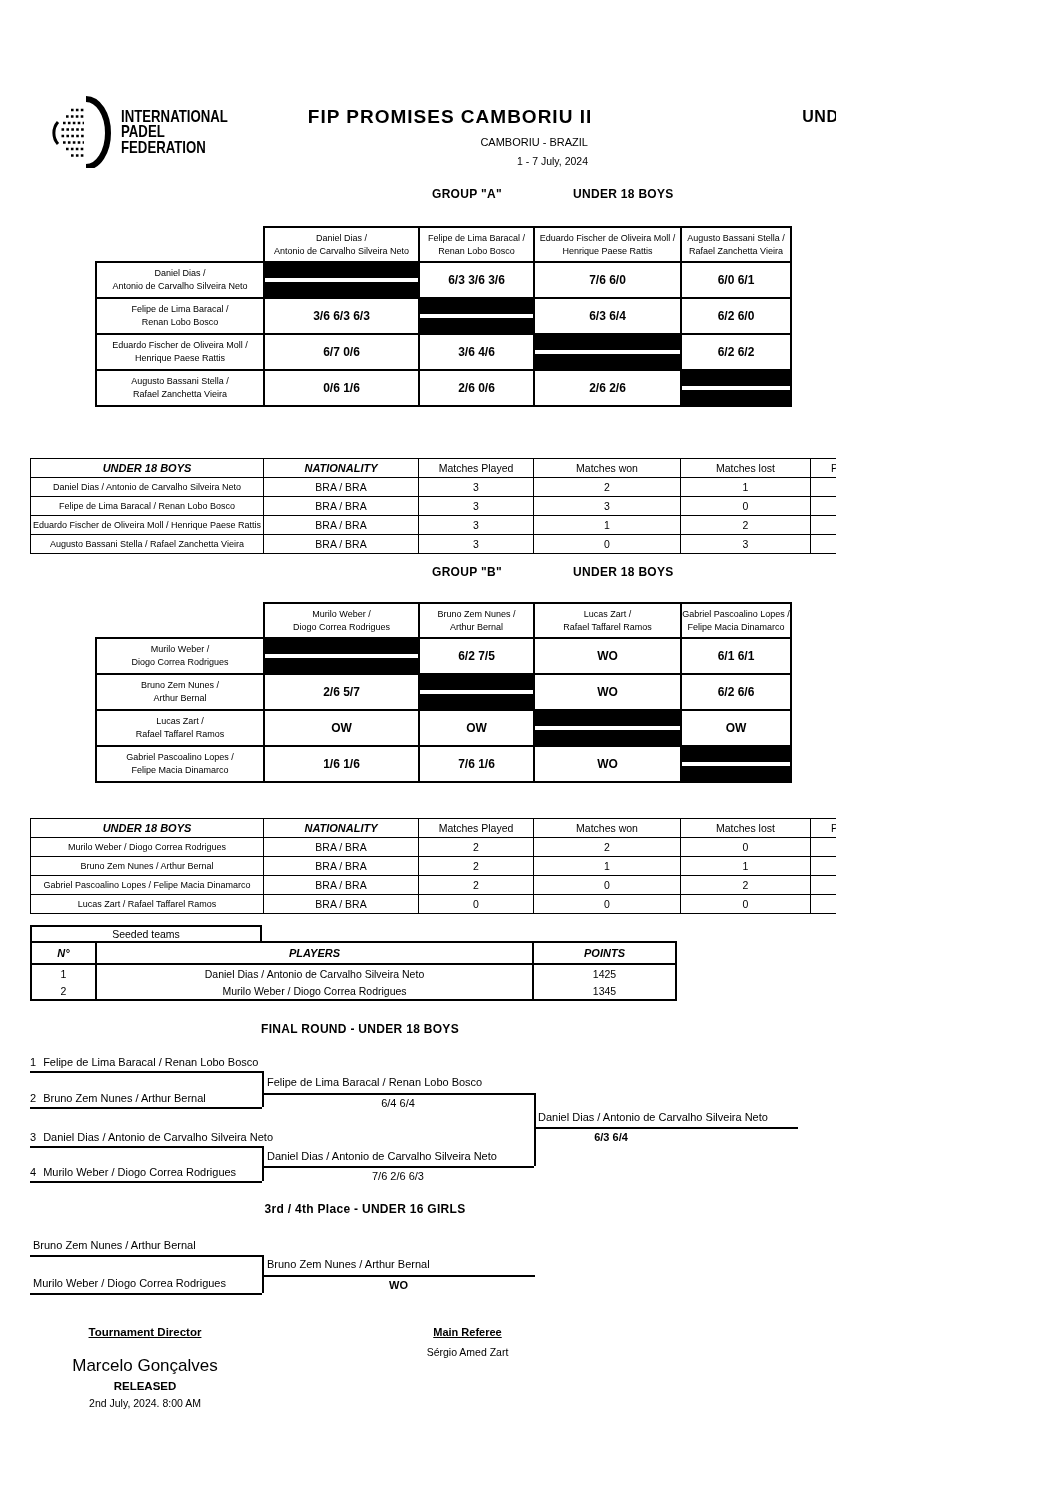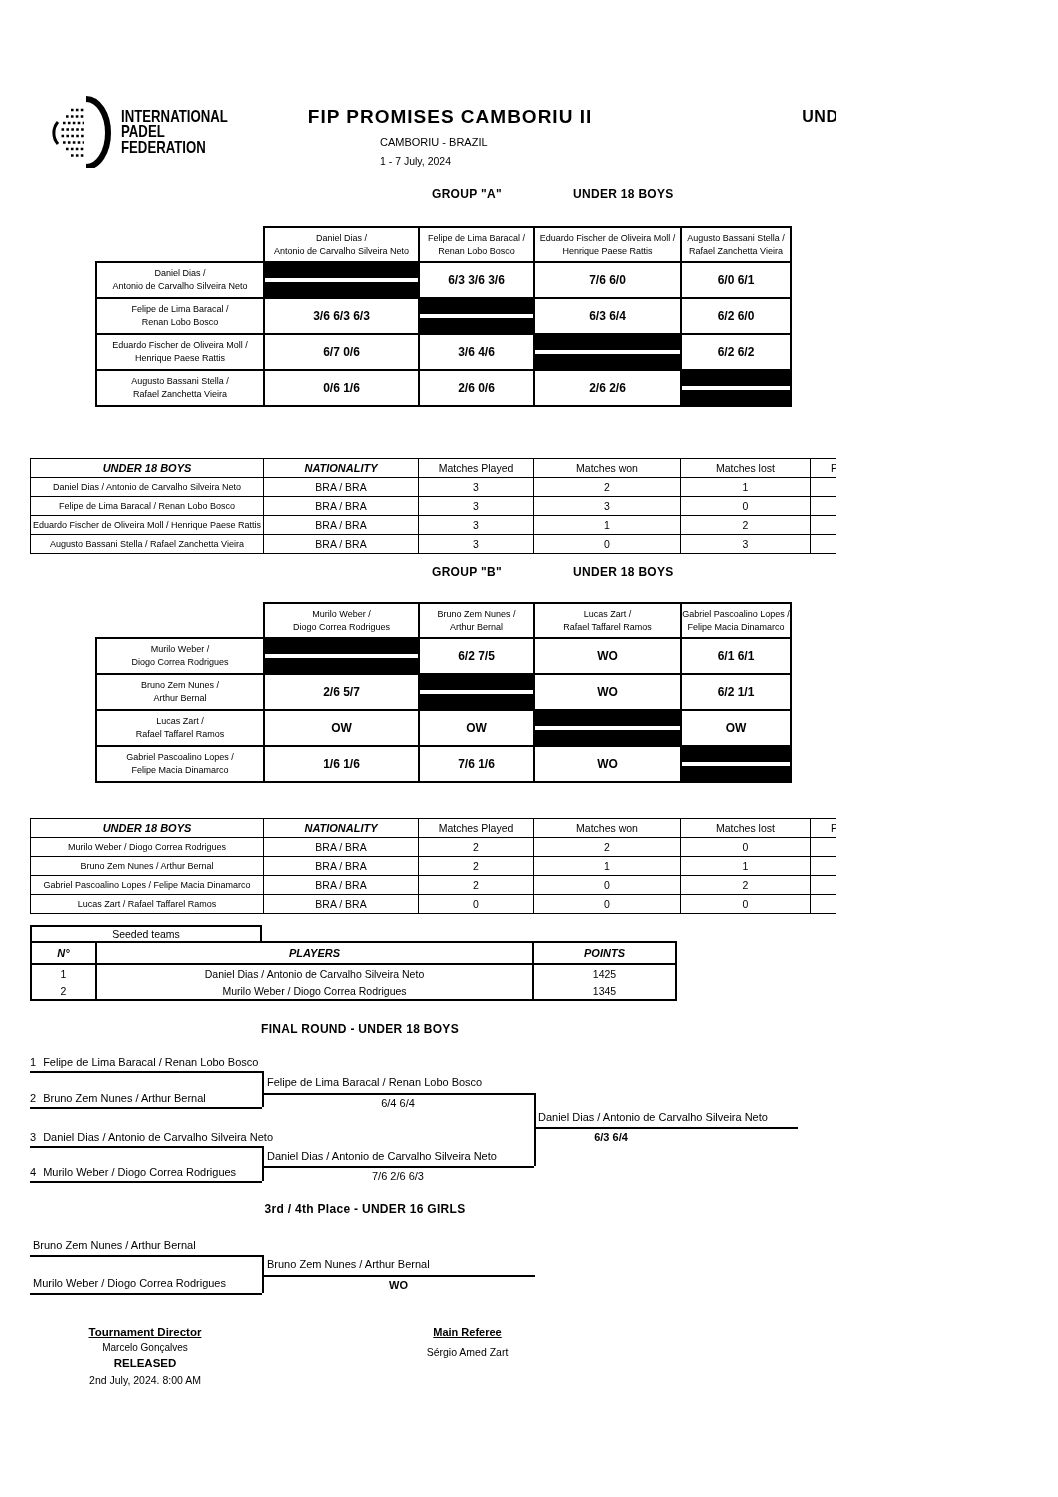--- a/index.html
+++ b/index.html
@@ -19,21 +19,21 @@
   table.st td.hbi{font-weight:bold;font-style:italic;font-size:11px}
   table.st td.t{font-size:9px}
   
   .seedbox{position:absolute;border:2px solid #000;font-weight:normal;font-size:10.5px;text-align:center;line-height:15px;background:#fff}
   table.sd{position:absolute;border-collapse:collapse;table-layout:fixed;border:2px solid #000}
   table.sd td{border-left:2px solid #000;border-right:2px solid #000;text-align:center;vertical-align:middle;padding:0;font-size:10.5px;white-space:nowrap}
   table.sd tr.hd td{border:2px solid #000;font-weight:bold;font-style:italic;font-size:11px}
   
   .title-main{font-weight:bold;font-size:19px;letter-spacing:1px;text-align:center;white-space:nowrap}
   .cat-main{font-weight:bold;font-size:16px;letter-spacing:.5px;text-align:center;white-space:nowrap}
-  .sub{text-align:left;white-space:nowrap}
+  .sub{text-align:right;white-space:nowrap}
   .sec{position:absolute;font-weight:bold;font-size:12px;letter-spacing:.3px;white-space:nowrap}
   .sec.ctr{text-align:center}
   
   .hl{position:absolute;height:0;border-top:2px solid #000}
   .vl{position:absolute;width:0;border-left:2px solid #000}
   .bn{position:absolute;font-size:11px;white-space:nowrap}
   .bs{position:absolute;font-size:11px;text-align:center;white-space:nowrap}
   .bseed{display:inline-block;margin-right:7px}
   
   .logo{position:absolute;display:flex;align-items:center;gap:7px}
@@ -249,21 +249,21 @@
         <td class="sc">6/1 6/1</td>
       </tr>
       <tr style="height:36px">
         <td class="nm">
             <div>Bruno Zem Nunes /</div>
             <div>Arthur Bernal</div>
           </td>
         <td class="sc">2/6 5/7</td>
         <td class="bk"></td>
         <td class="sc">WO</td>
-        <td class="sc">6/2 1/1</td>
+        <td class="sc">6/2 6/6</td>
       </tr>
       <tr style="height:36px">
         <td class="nm">
             <div>Lucas Zart /</div>
             <div>Rafael Taffarel Ramos</div>
           </td>
         <td class="sc">OW</td>
         <td class="sc">OW</td>
         <td class="bk"></td>
         <td class="sc">OW</td>
@@ -398,21 +398,21 @@
   <div class="hl" style="left:30px;top:1255px;width:232px"></div>
   <div class="bn" style="left:33px;top:1277px">Murilo Weber / Diogo Correa Rodrigues</div>
   <div class="hl" style="left:30px;top:1293px;width:232px"></div>
   <div class="vl" style="left:262px;top:1255px;height:38px"></div>
   <div class="bn" style="left:267px;top:1258px">Bruno Zem Nunes / Arthur Bernal</div>
   <div class="hl" style="left:262px;top:1275px;width:273px"></div>
   <div class="bs" style="left:262px;top:1279px;width:273px;font-weight:bold">WO</div>
 
   <div class="ft" style="left:50px;top:1326px;width:190px">
     <div class="lbl">Tournament Director</div>
-    <div style="font-size:10px;margin-top:4px">Marcelo Gonçalves</div>
+    <div style="font-size:17px;margin-top:18px">Marcelo Gonçalves</div>
     <div style="font-weight:bold;font-size:11.5px;margin-top:4px">RELEASED</div>
     <div style="font-size:10.5px;margin-top:5px">2nd July, 2024. 8:00 AM</div>
   </div>
   <div class="ft" style="left:375px;top:1326px;width:185px">
     <div class="lbl" style="font-size:11px">Main Referee</div>
     <div style="font-size:10.5px;margin-top:8px">Sérgio Amed Zart</div>
   </div>
 
 </div>
 

